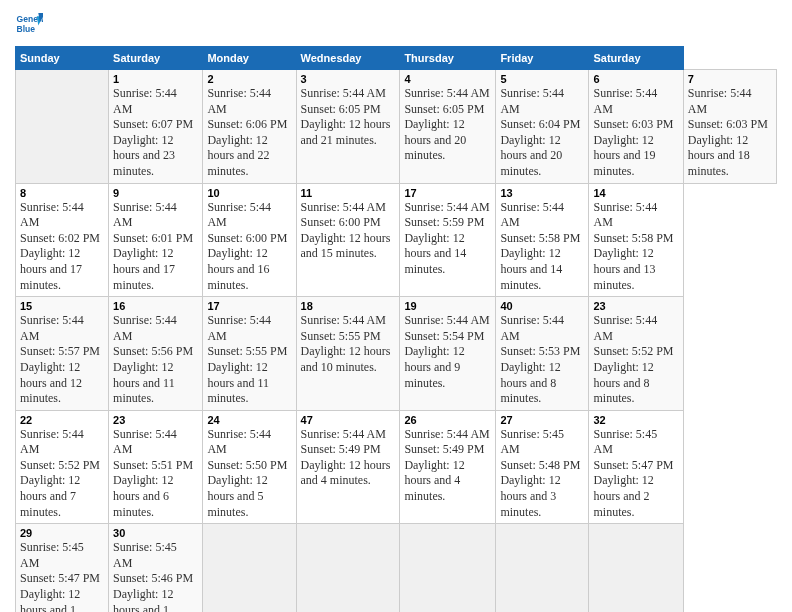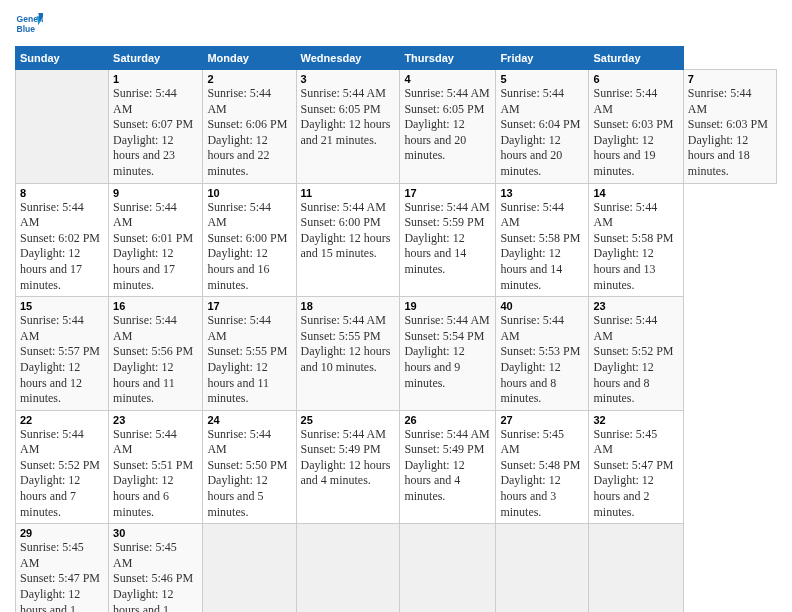--- a/index.html
+++ b/index.html
@@ -165,21 +165,21 @@
           <td><span class="day-num">23</span>
         <span class="day-info">Sunrise: 5:44 AM<br>Sunset: 5:52 PM<br>Daylight: 12 hours and 8 minutes.</span></td>
         </tr>
         <tr>
           <td><span class="day-num">22</span>
         <span class="day-info">Sunrise: 5:44 AM<br>Sunset: 5:52 PM<br>Daylight: 12 hours and 7 minutes.</span></td>
           <td><span class="day-num">23</span>
         <span class="day-info">Sunrise: 5:44 AM<br>Sunset: 5:51 PM<br>Daylight: 12 hours and 6 minutes.</span></td>
           <td><span class="day-num">24</span>
         <span class="day-info">Sunrise: 5:44 AM<br>Sunset: 5:50 PM<br>Daylight: 12 hours and 5 minutes.</span></td>
-          <td><span class="day-num">25</span>
+          <td><span class="day-num">47</span>
         <span class="day-info">Sunrise: 5:44 AM<br>Sunset: 5:49 PM<br>Daylight: 12 hours and 4 minutes.</span></td>
           <td><span class="day-num">26</span>
         <span class="day-info">Sunrise: 5:44 AM<br>Sunset: 5:49 PM<br>Daylight: 12 hours and 4 minutes.</span></td>
           <td><span class="day-num">27</span>
         <span class="day-info">Sunrise: 5:45 AM<br>Sunset: 5:48 PM<br>Daylight: 12 hours and 3 minutes.</span></td>
           <td><span class="day-num">32</span>
         <span class="day-info">Sunrise: 5:45 AM<br>Sunset: 5:47 PM<br>Daylight: 12 hours and 2 minutes.</span></td>
         </tr>
         <tr>
           <td><span class="day-num">29</span>

